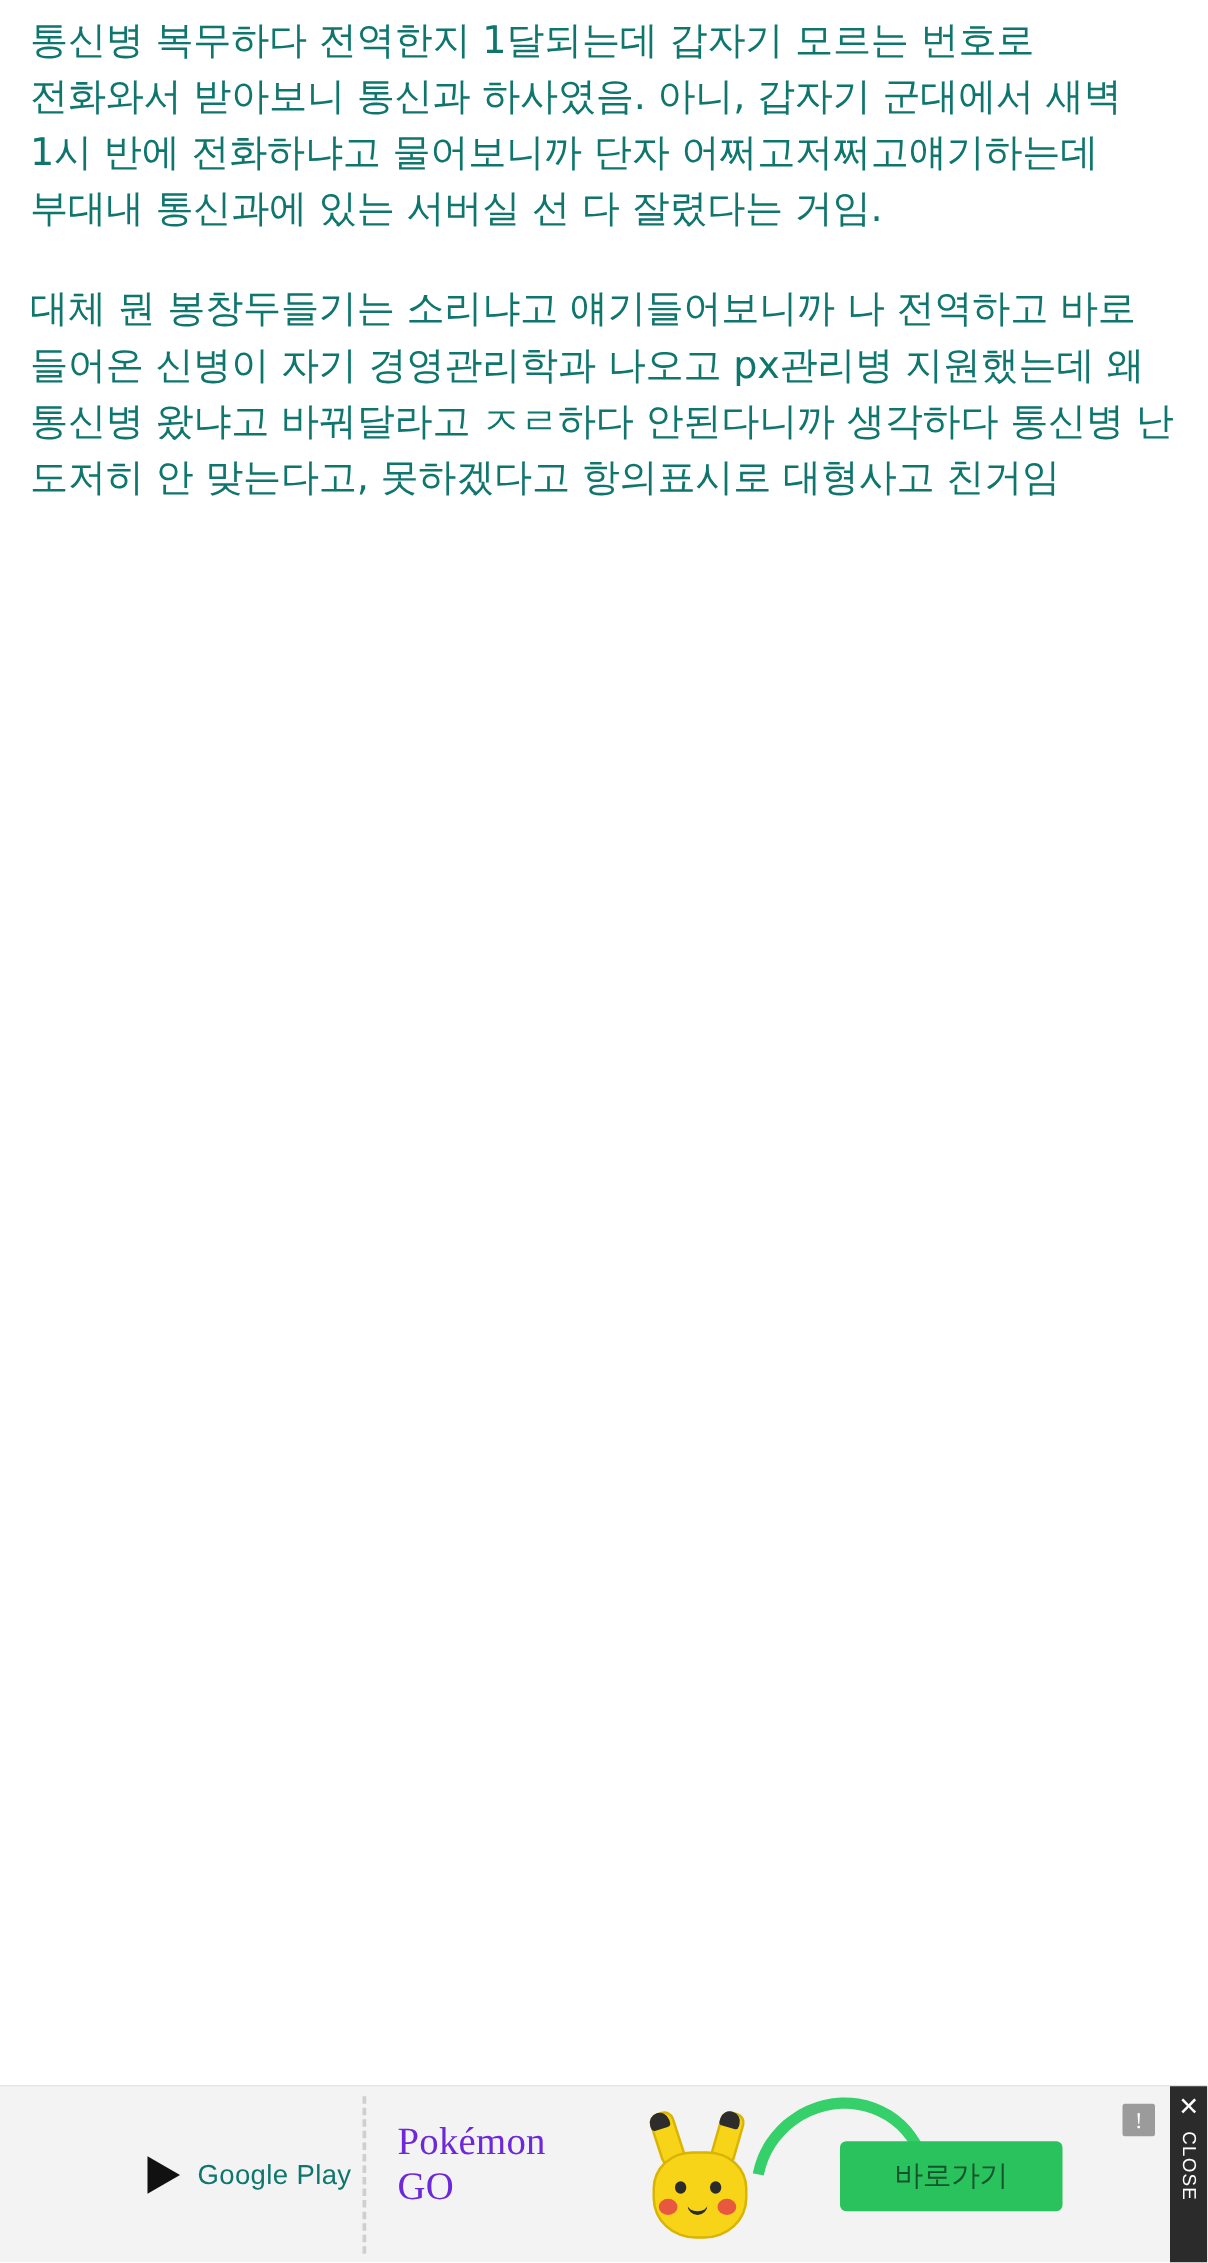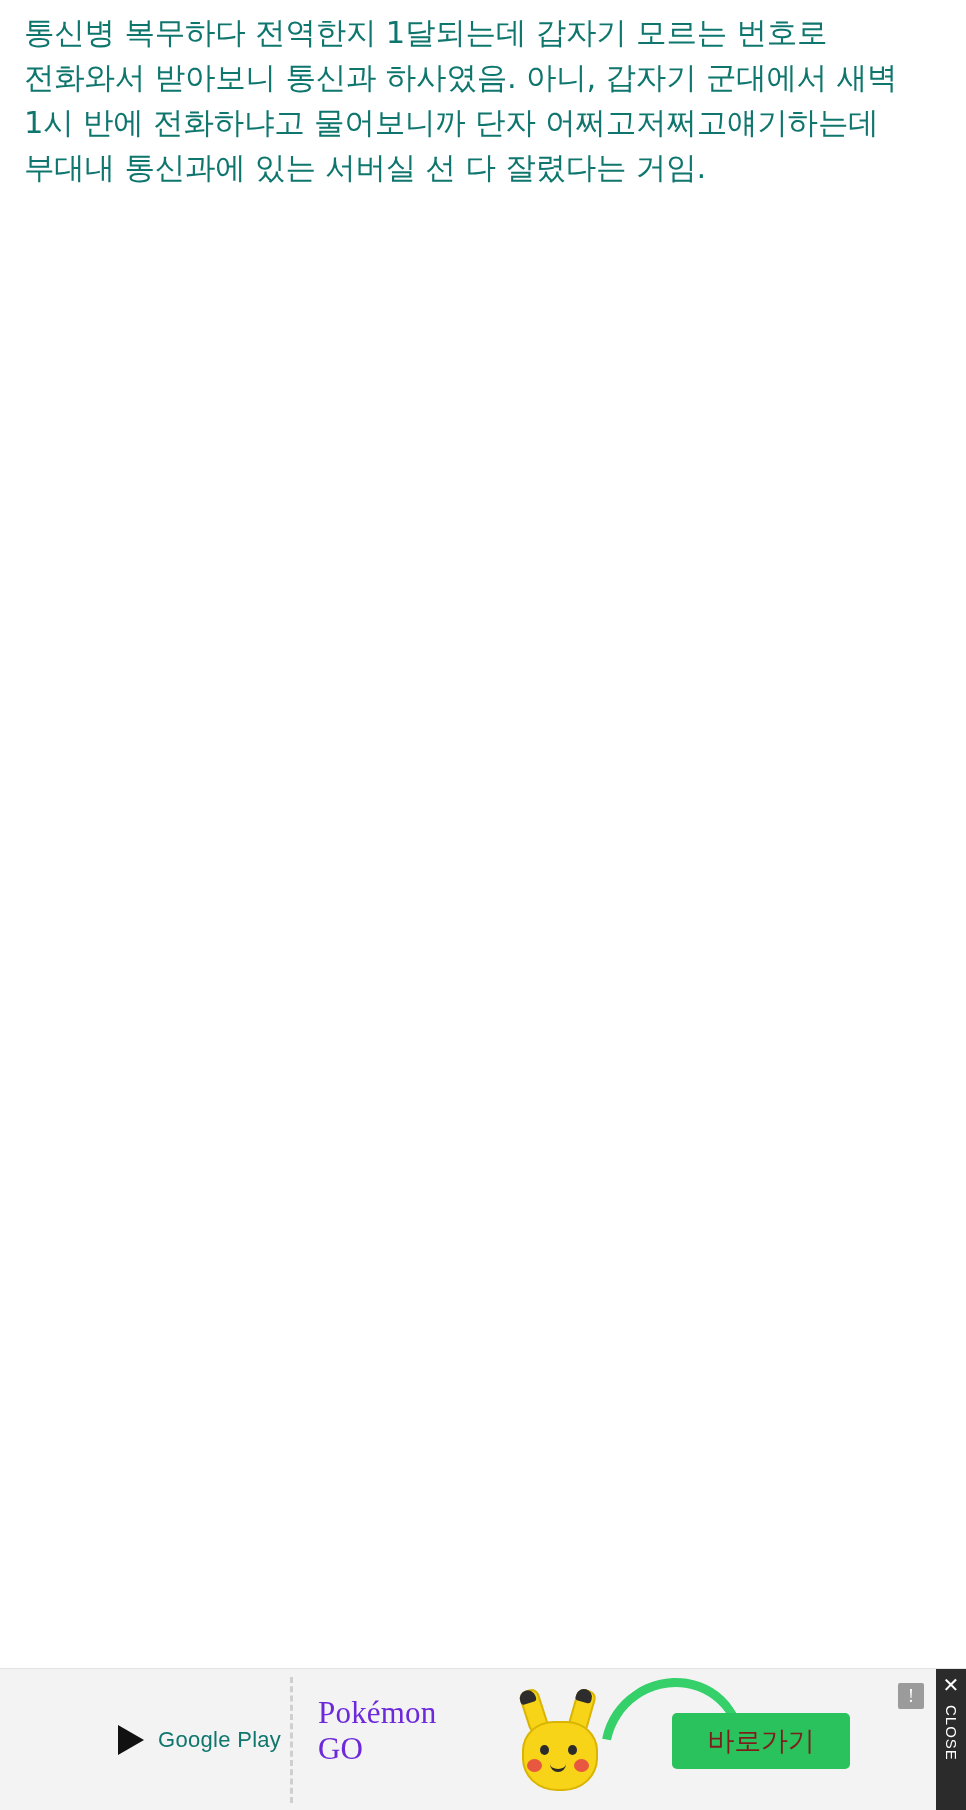--- a/index.html
+++ b/index.html
@@ -177,22 +177,22 @@
     transform: rotate(-35deg);
   }
   .cta {
     position: absolute;
     left: 672px;
     top: 44px;
     width: 178px;
     height: 56px;
     background: #29c25c;
     border-radius: 5px;
-    color: #7f1d1d;
-    font-size: 27px;
+    color: #14532d;
+    font-size: 23px;
     display: flex;
     align-items: center;
     justify-content: center;
     letter-spacing: -0.3px;
   }
   .ad-info {
     position: absolute;
     right: 42px;
     top: 14px;
     width: 26px;
@@ -233,20 +233,21 @@
     font-family: "Liberation Sans", sans-serif;
   }
 </style>
 </head>
 <body>
 
 <div class="page">
 
   <div class="article">
     <p class="para">통신병 복무하다 전역한지 1달되는데 갑자기 모르는 번호로 전화와서 받아보니 통신과 하사였음. 아니, 갑자기 군대에서 새벽 1시 반에 전화하냐고 물어보니까 단자 어쩌고저쩌고얘기하는데 부대내 통신과에 있는 서버실 선 다 잘렸다는 거임.</p>
+    <p class="para">대체 뭔 봉창두들기는 소리냐고 얘기들어보니까 나 전역하고 바로 들어온 신병이 자기 경영관리학과 나오고 px관리병 지원했는데 왜 통신병 왔냐고 바꿔달라고 ㅈㄹ하다 안된다니까 생각하다 통신병 난 도저히 안 맞는다고, 못하겠다고 항의표시로 대형사고 친거임</p>
     <div class="ad-spacer"></div>
   </div>
 
   <div class="ad-banner">
     <div class="ad-inner">
 
       <div class="gp-block">
         <span class="gp-triangle"></span>
         <span class="gp-text">Google Play</span>
       </div>

